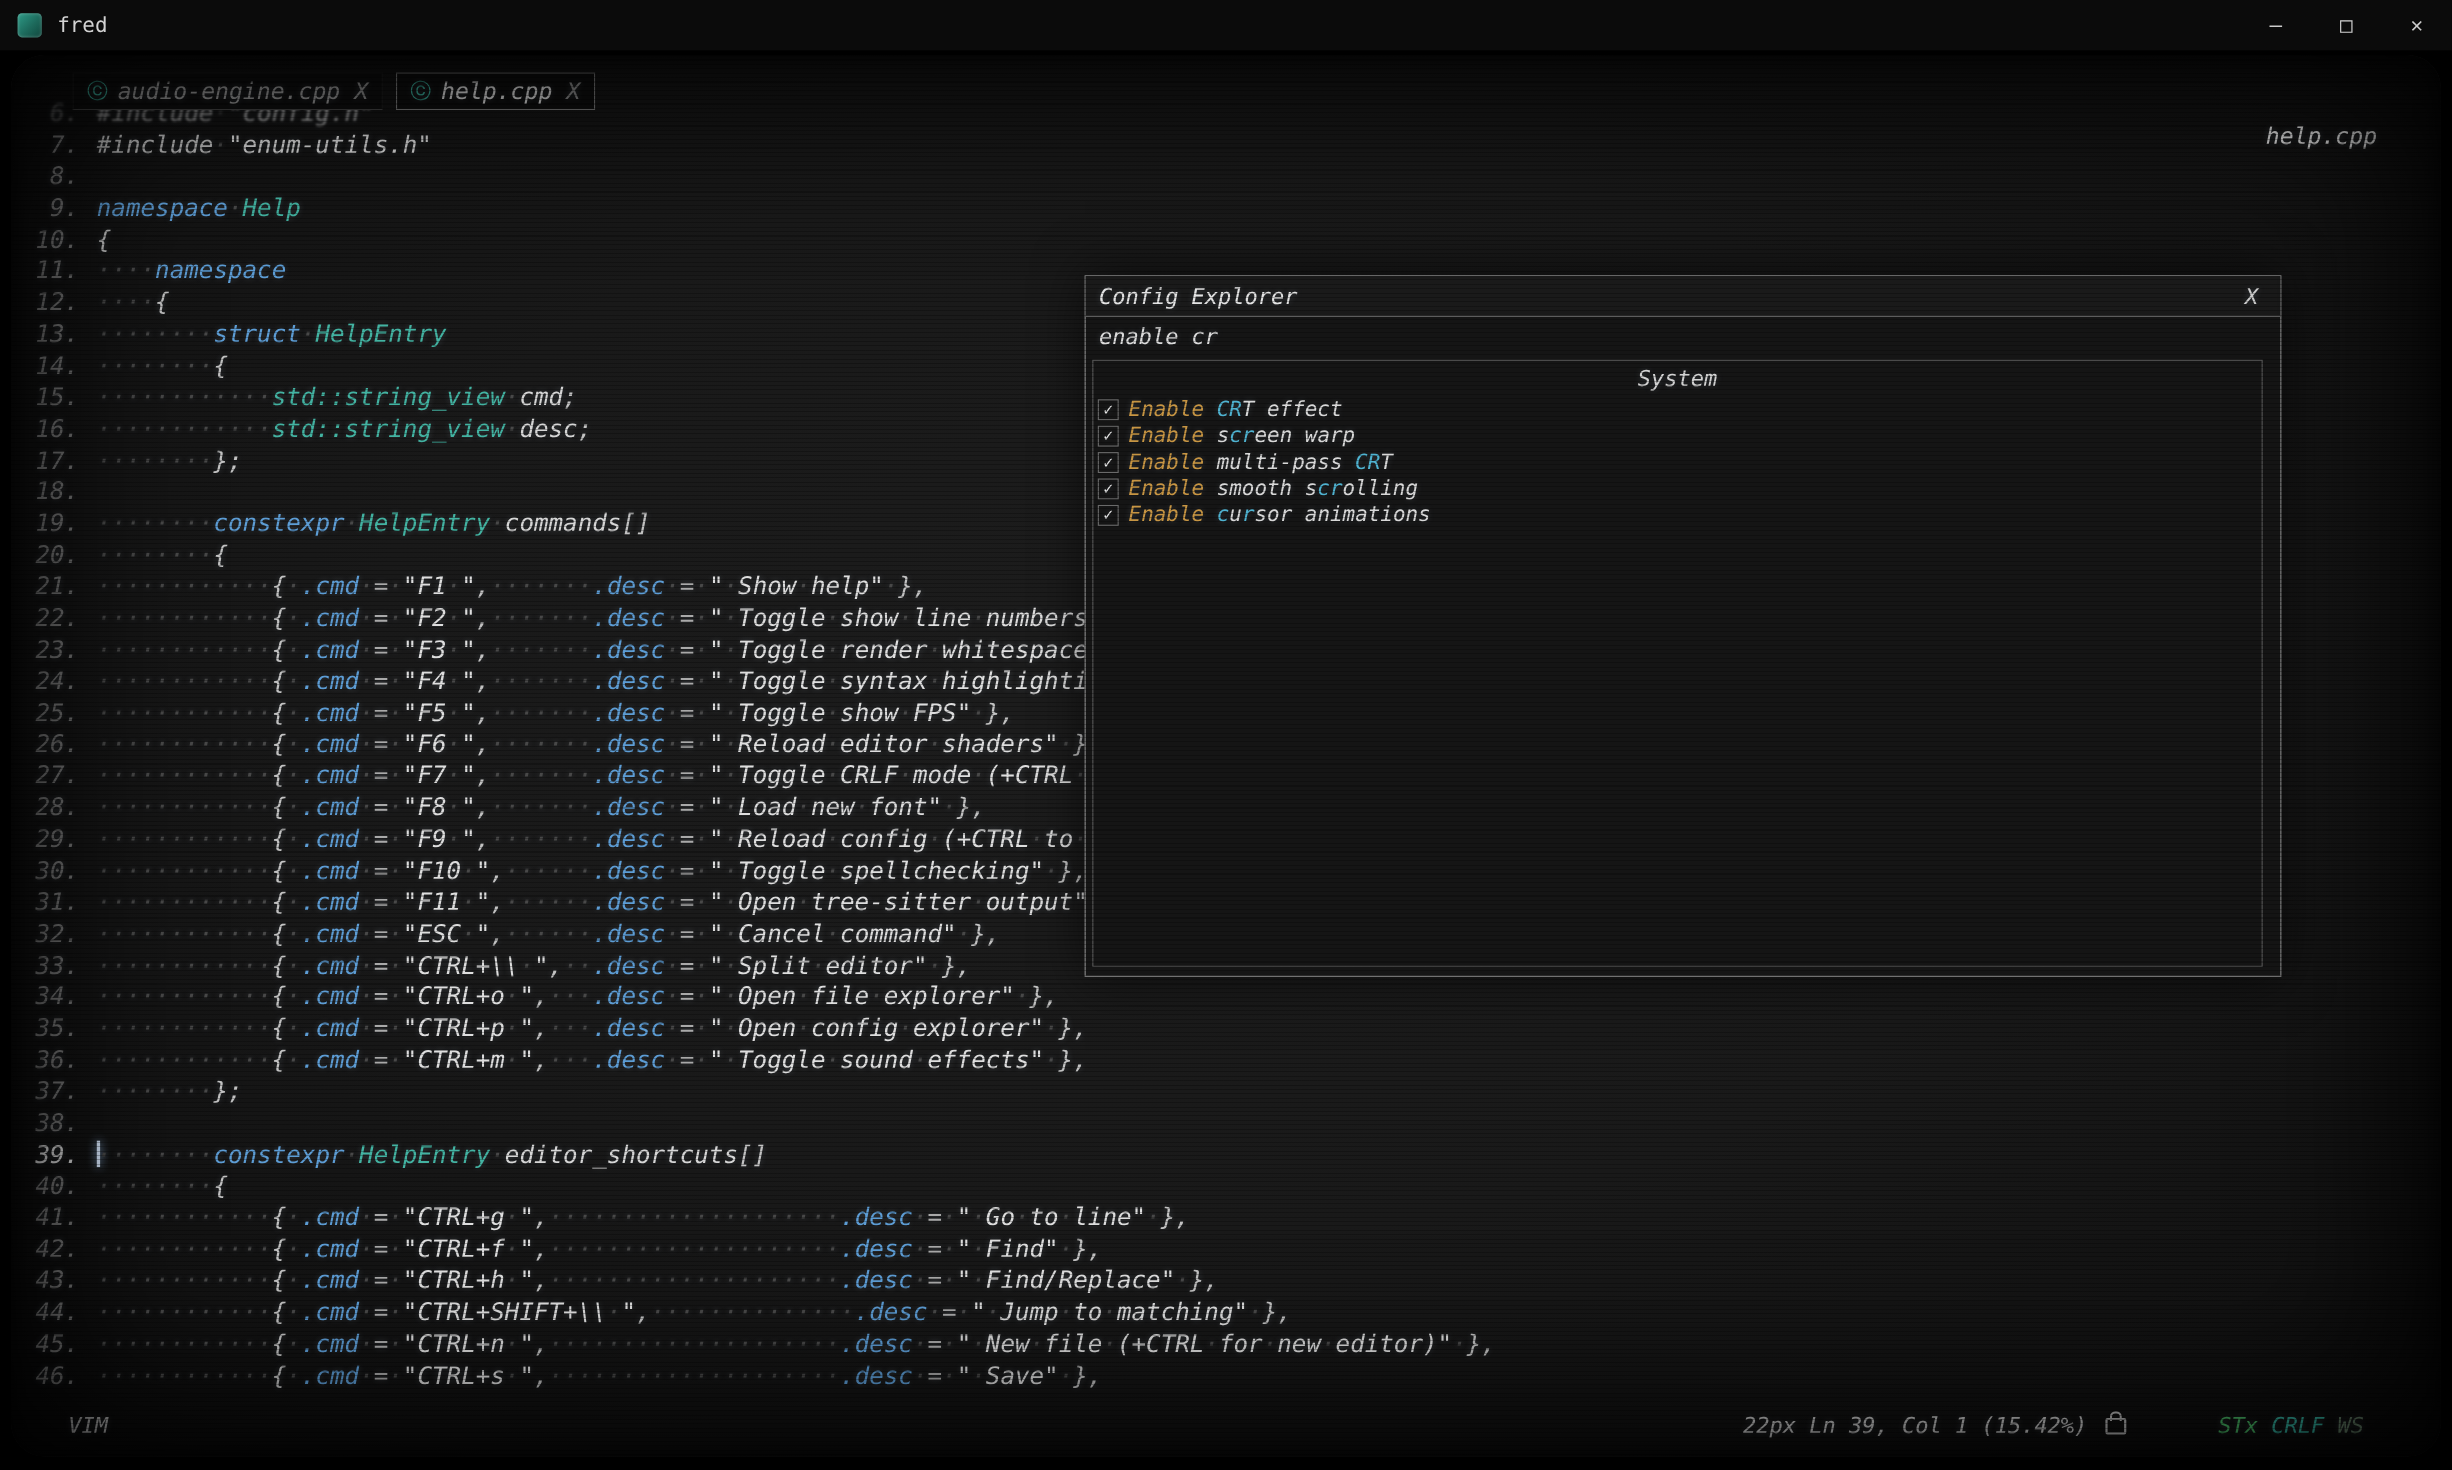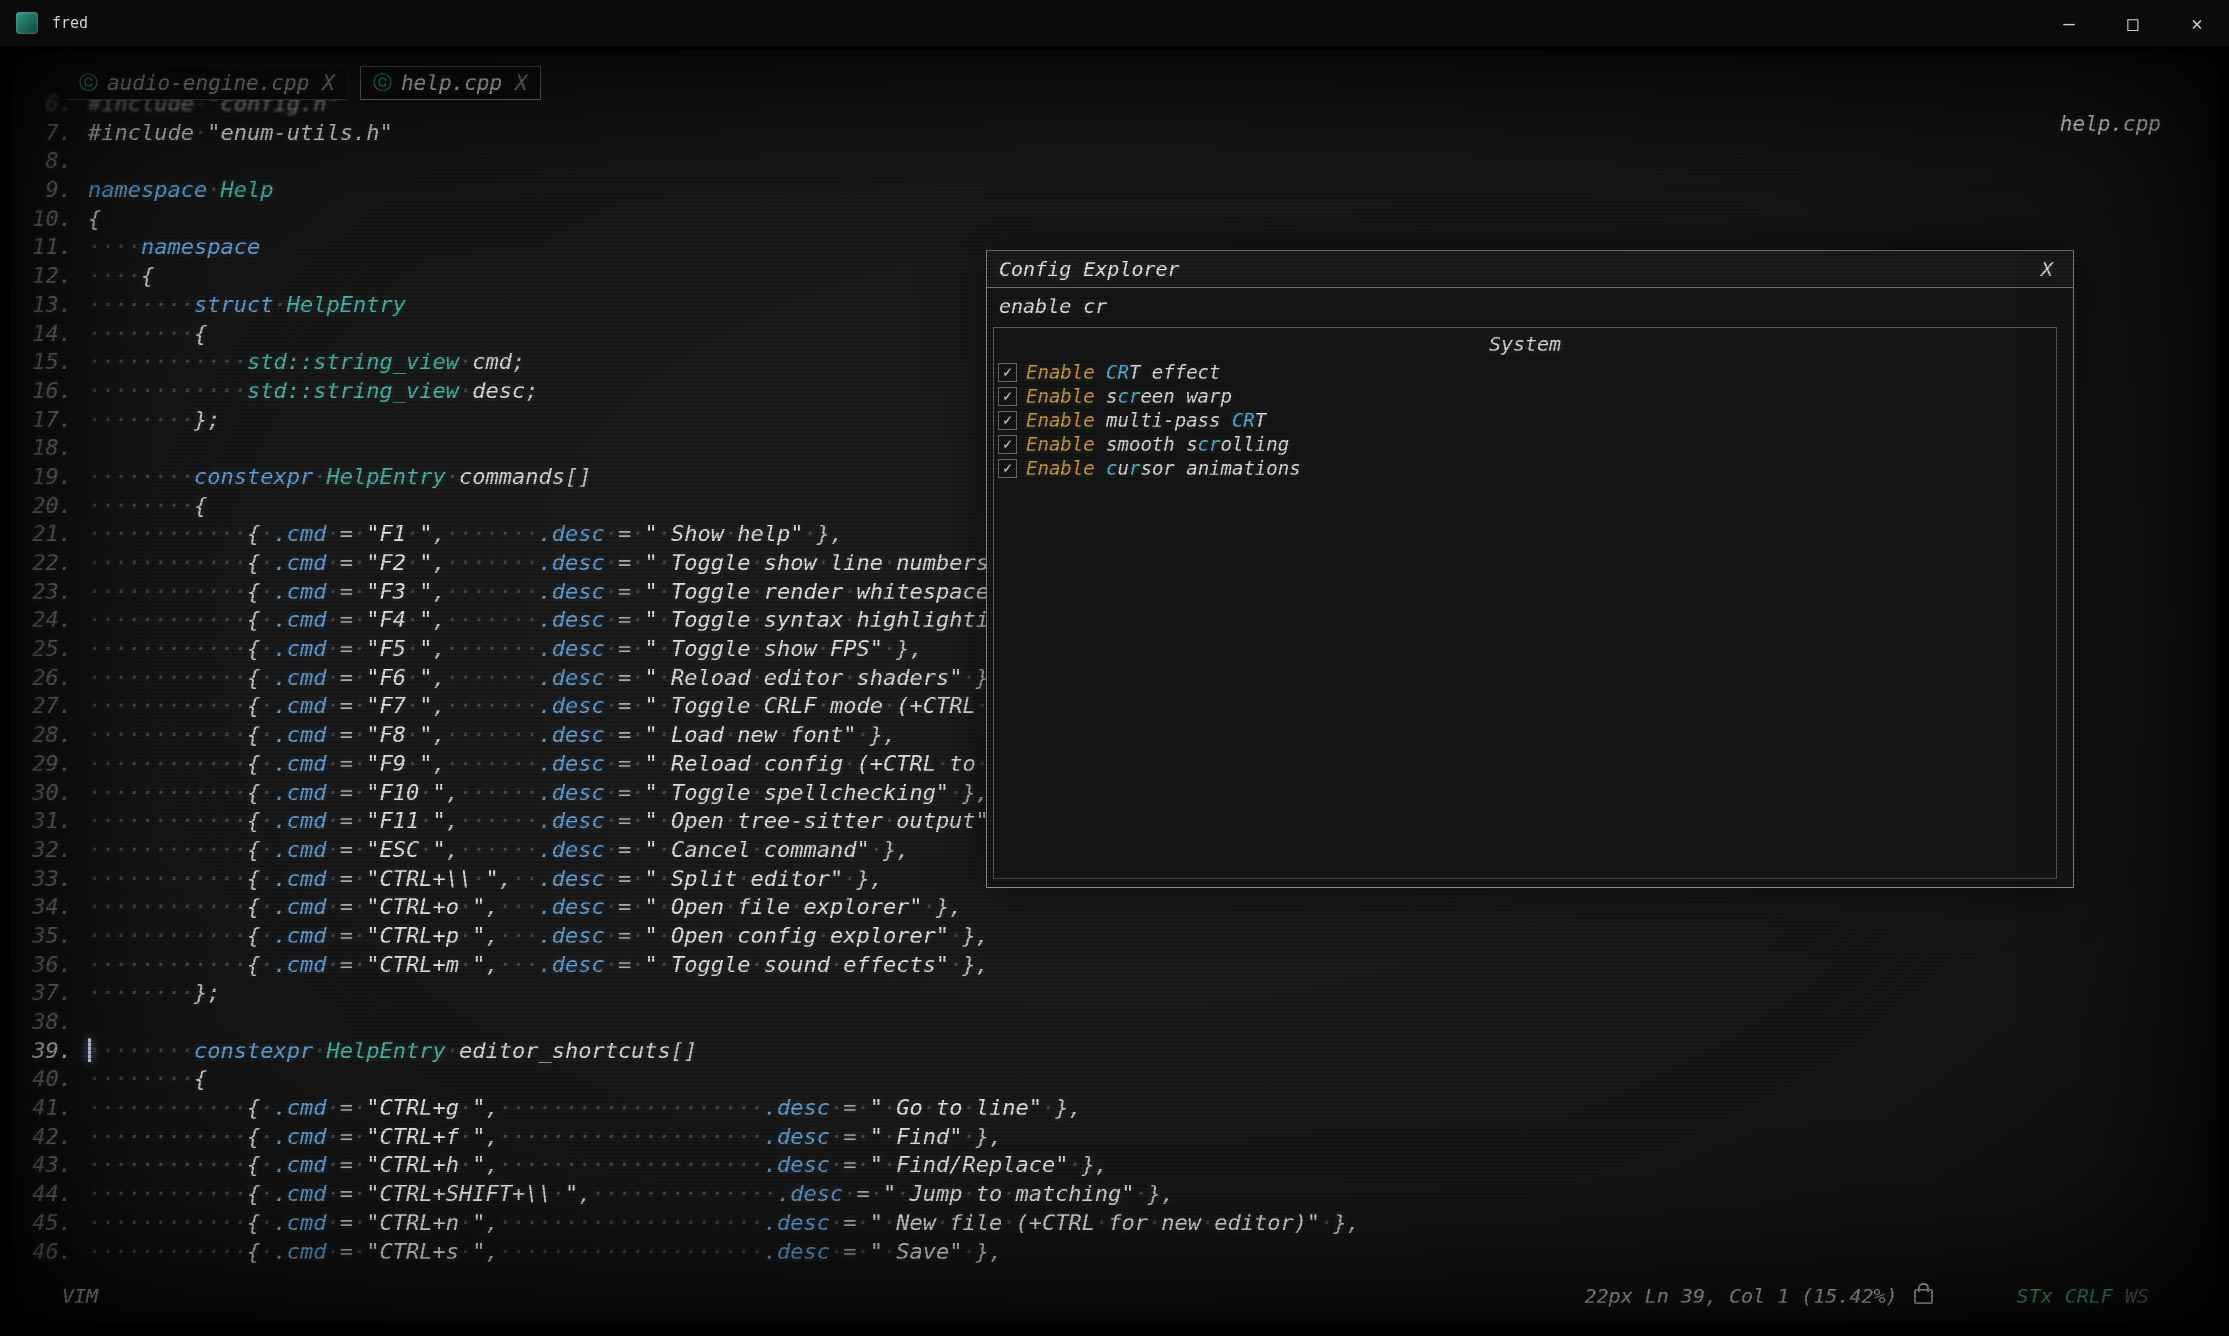--- a/index.html
+++ b/index.html
@@ -5,21 +5,21 @@
   html,body{margin:0;padding:0;background:#000;}
   body{width:2229px;height:1336px;position:relative;overflow:hidden;
        font-family:"DejaVu Sans Mono",monospace;}
 
   
   .titlebar{height:46px;background:#0b0b0b;display:flex;align-items:center;
             border-bottom:1px solid #000;}
   .app-icon{width:22px;height:22px;margin-left:16px;border-radius:4px;
             background:linear-gradient(135deg,#2e9b87 0%,#1d6a5c 55%,#10463c 100%);
             box-shadow:inset 0 0 3px rgba(255,255,255,.35);}
-  .title-text{color:#d2d2d2;font-size:15px;margin-left:14px;}
+  .title-text{color:#d2d2d2;font-size:19px;margin-left:14px;}
   .win-btns{margin-left:auto;display:flex;height:46px;}
   .win-btn{width:64px;height:46px;display:flex;align-items:center;justify-content:center;
            color:#cccccc;font-size:19px;}
 
   
   .screen-wrap{position:absolute;top:46px;left:0;right:0;bottom:0;background:#000;}
   .screen{position:absolute;top:4px;left:10px;right:10px;bottom:12px;
           background:radial-gradient(ellipse at 50% 45%,#1d1d1d 0%,#191919 50%,#121212 82%,#0a0a0a 100%);
           border-radius:30px;overflow:hidden;font-style:italic;
           text-shadow:0 0 6px rgba(185,210,235,.22);}

